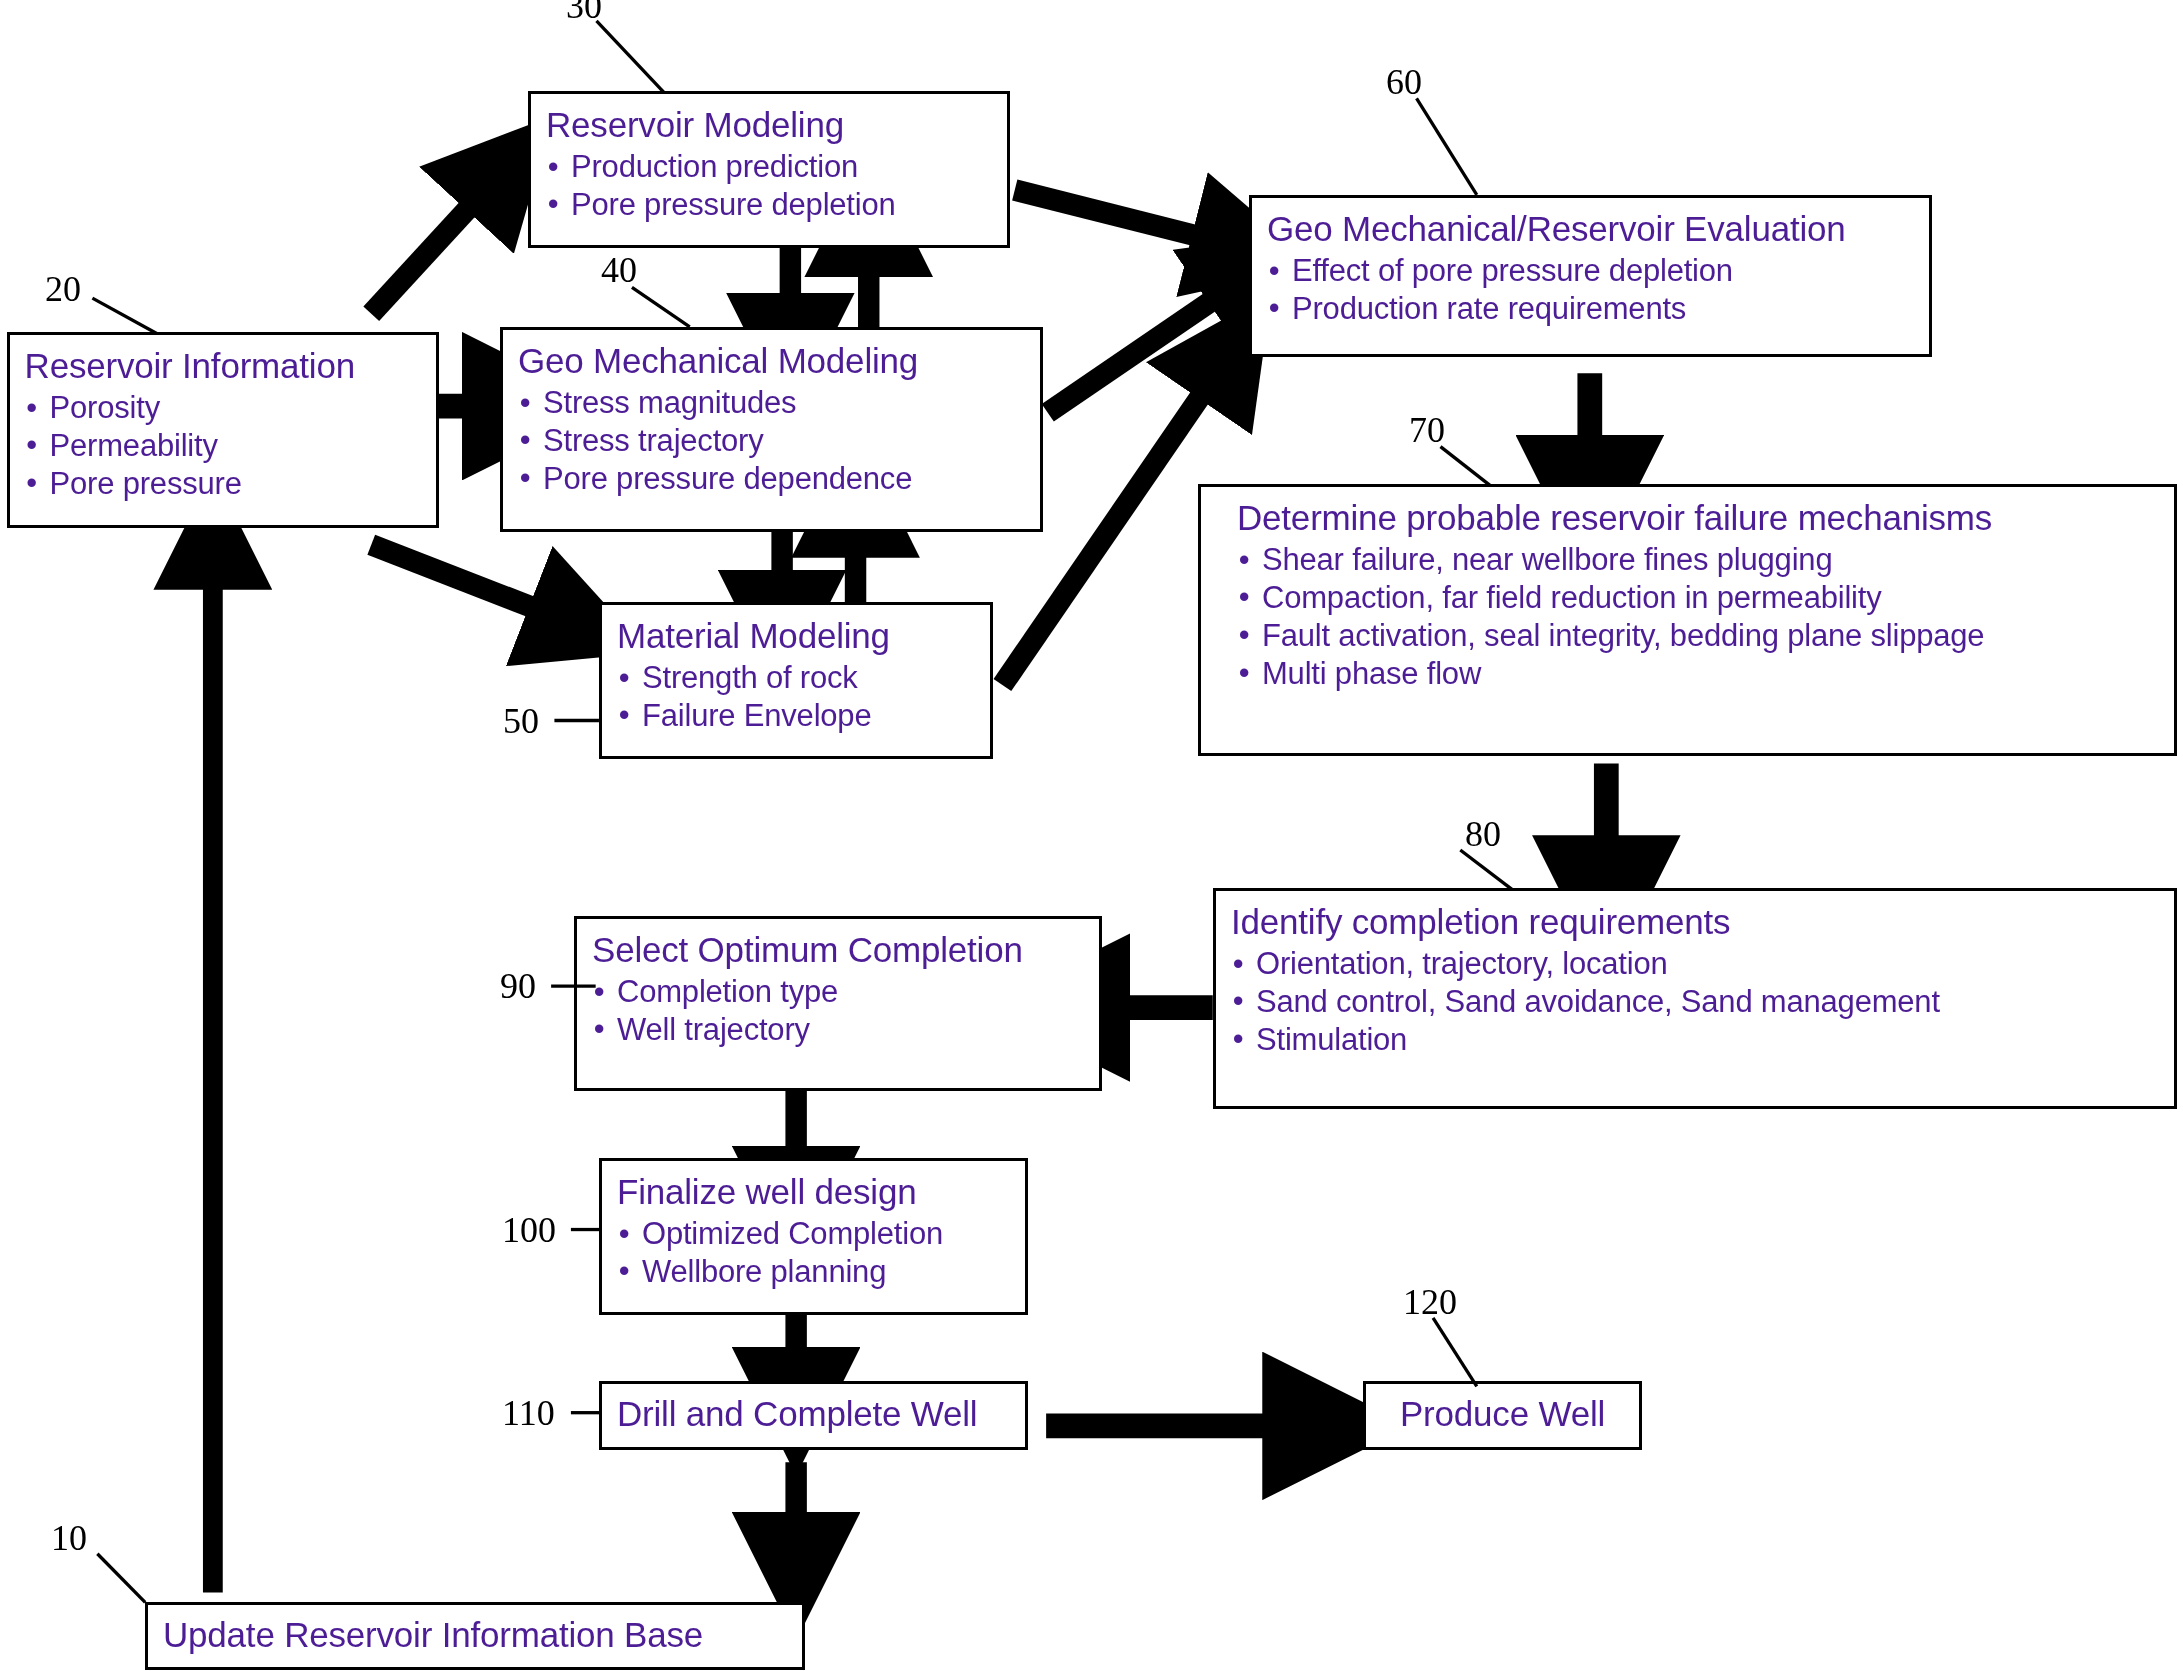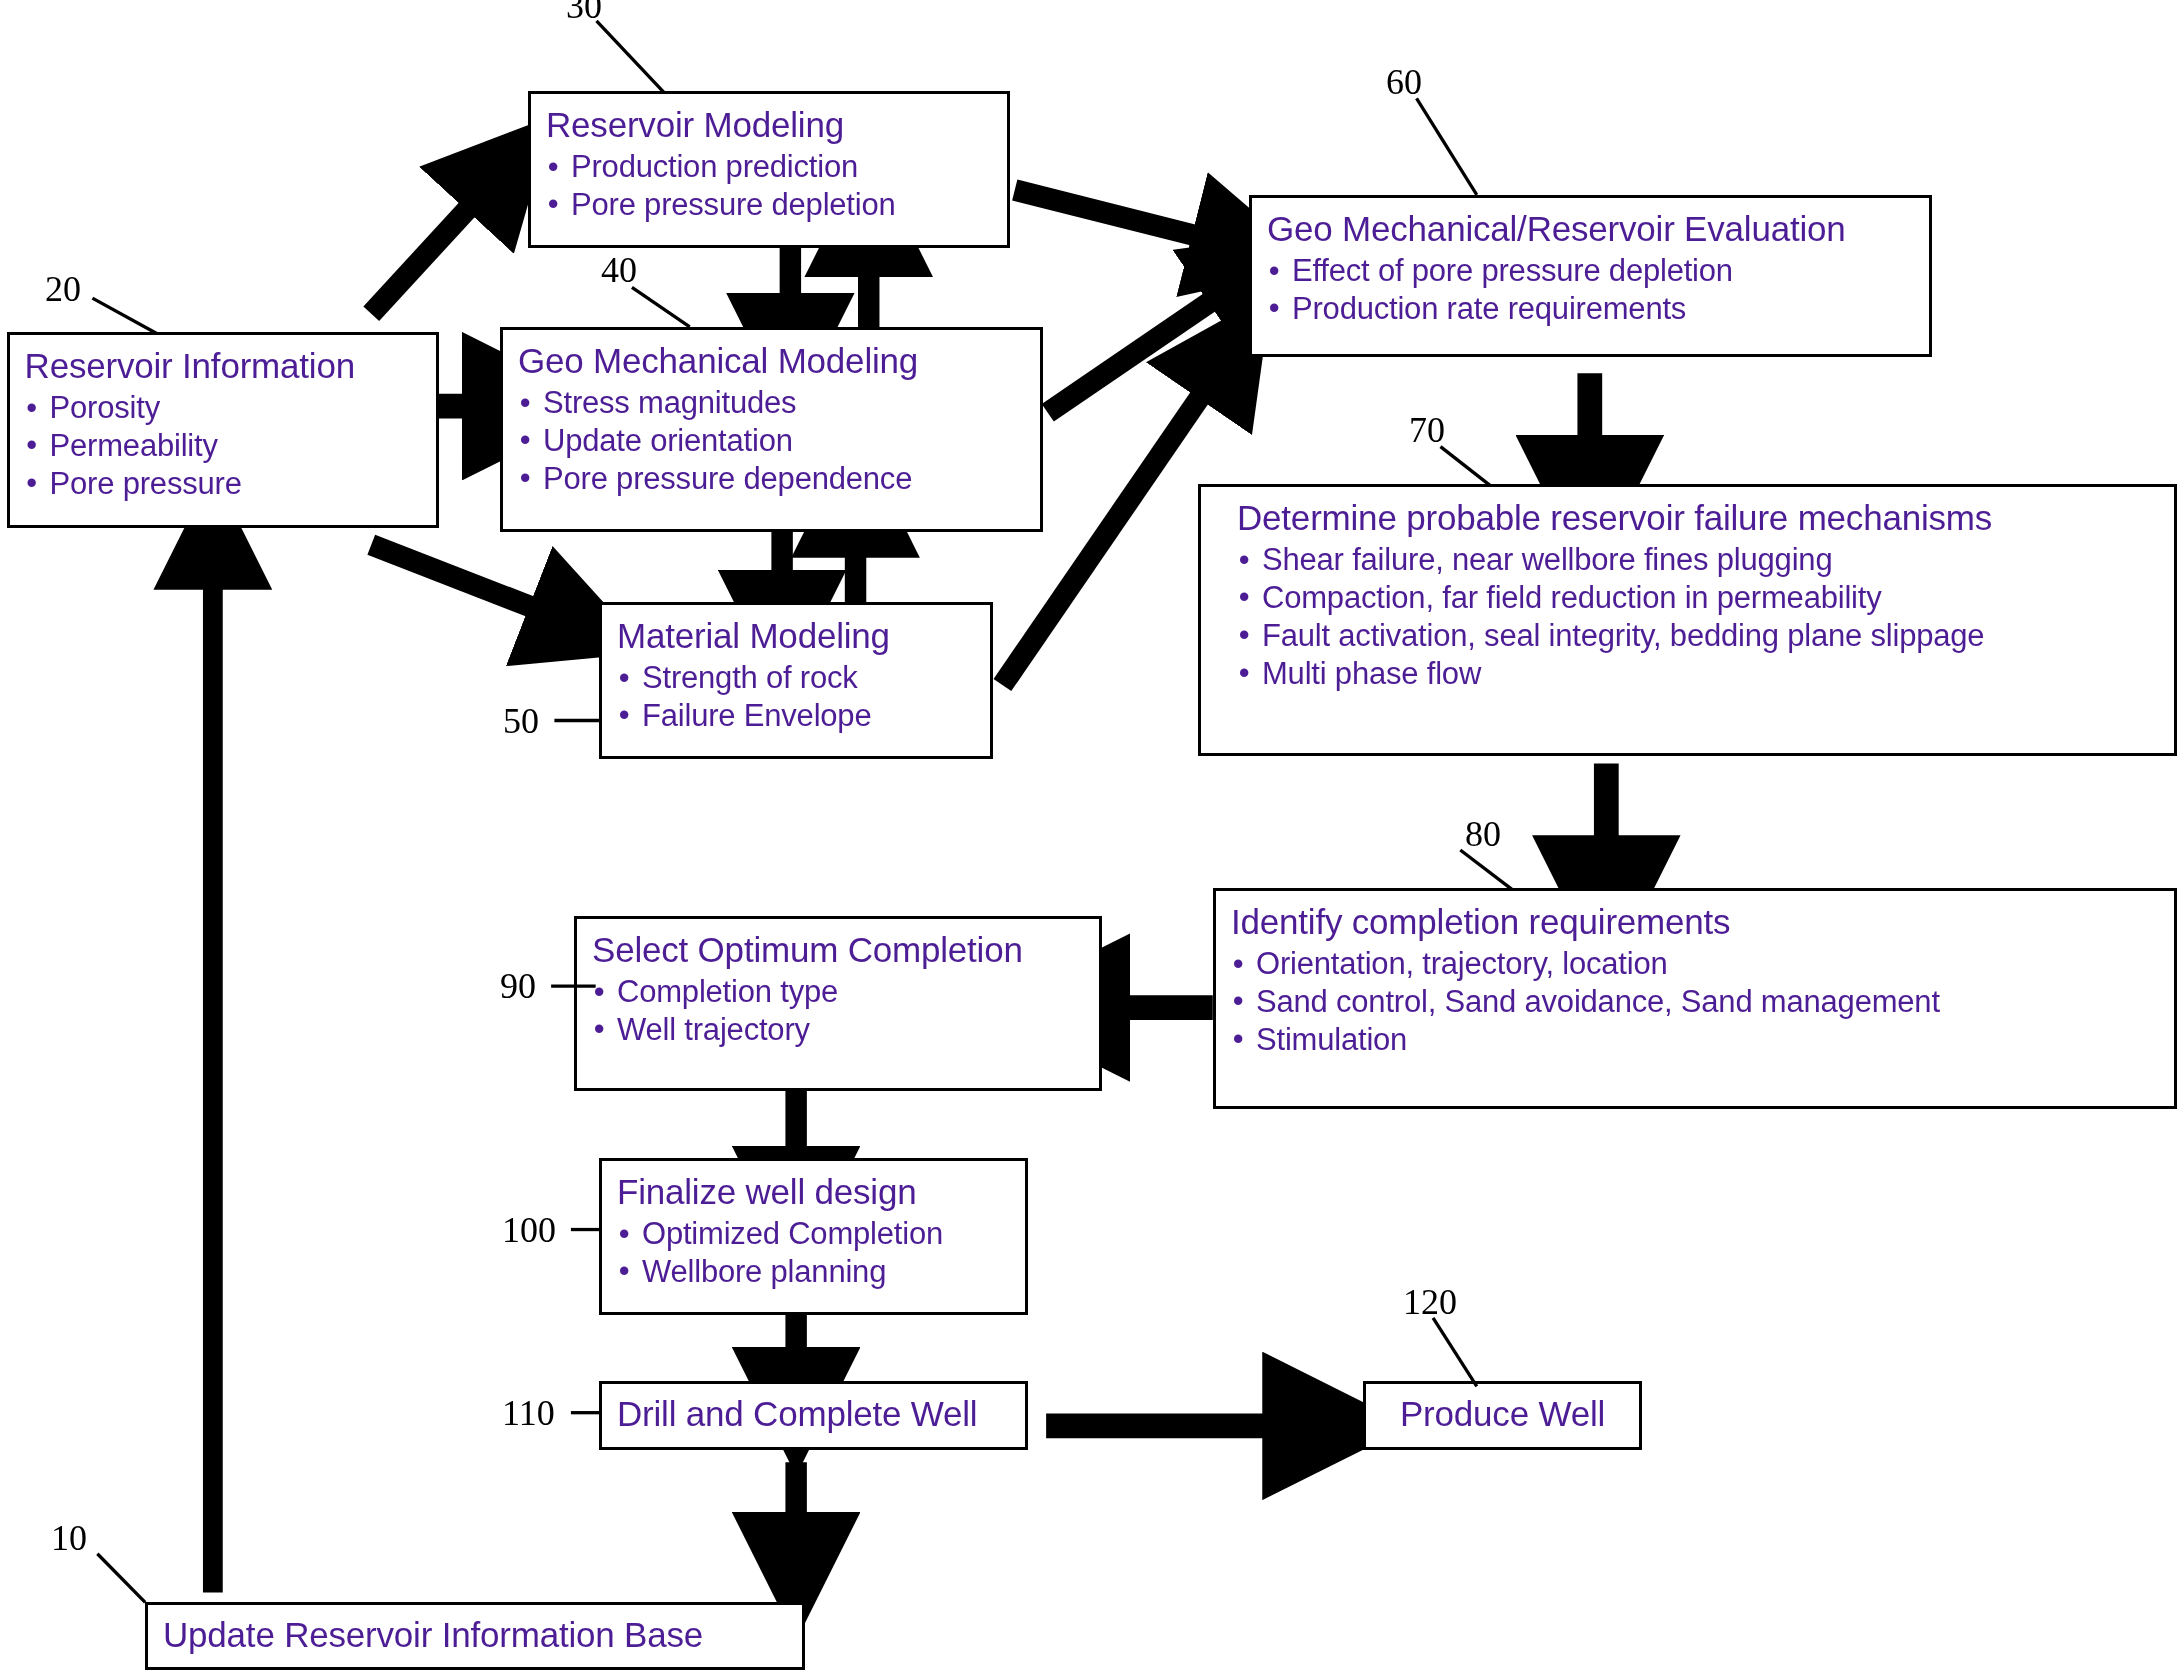--- a/index.html
+++ b/index.html
@@ -210,21 +210,21 @@
     <ul>
       <li>Production prediction</li>
       <li>Pore pressure depletion</li>
     </ul>
   </div>
 
   <div class="node" style="left:500px; top:327px; width:543px; height:205px;">
     <div class="title">Geo Mechanical Modeling</div>
     <ul>
       <li>Stress magnitudes</li>
-      <li>Update orientation</li>
+      <li>Stress trajectory</li>
       <li>Pore pressure dependence</li>
     </ul>
   </div>
 
   <div class="node" style="left:599px; top:602px; width:394px; height:157px;">
     <div class="title">Material Modeling</div>
     <ul>
       <li>Strength of rock</li>
       <li>Failure Envelope</li>
     </ul>

